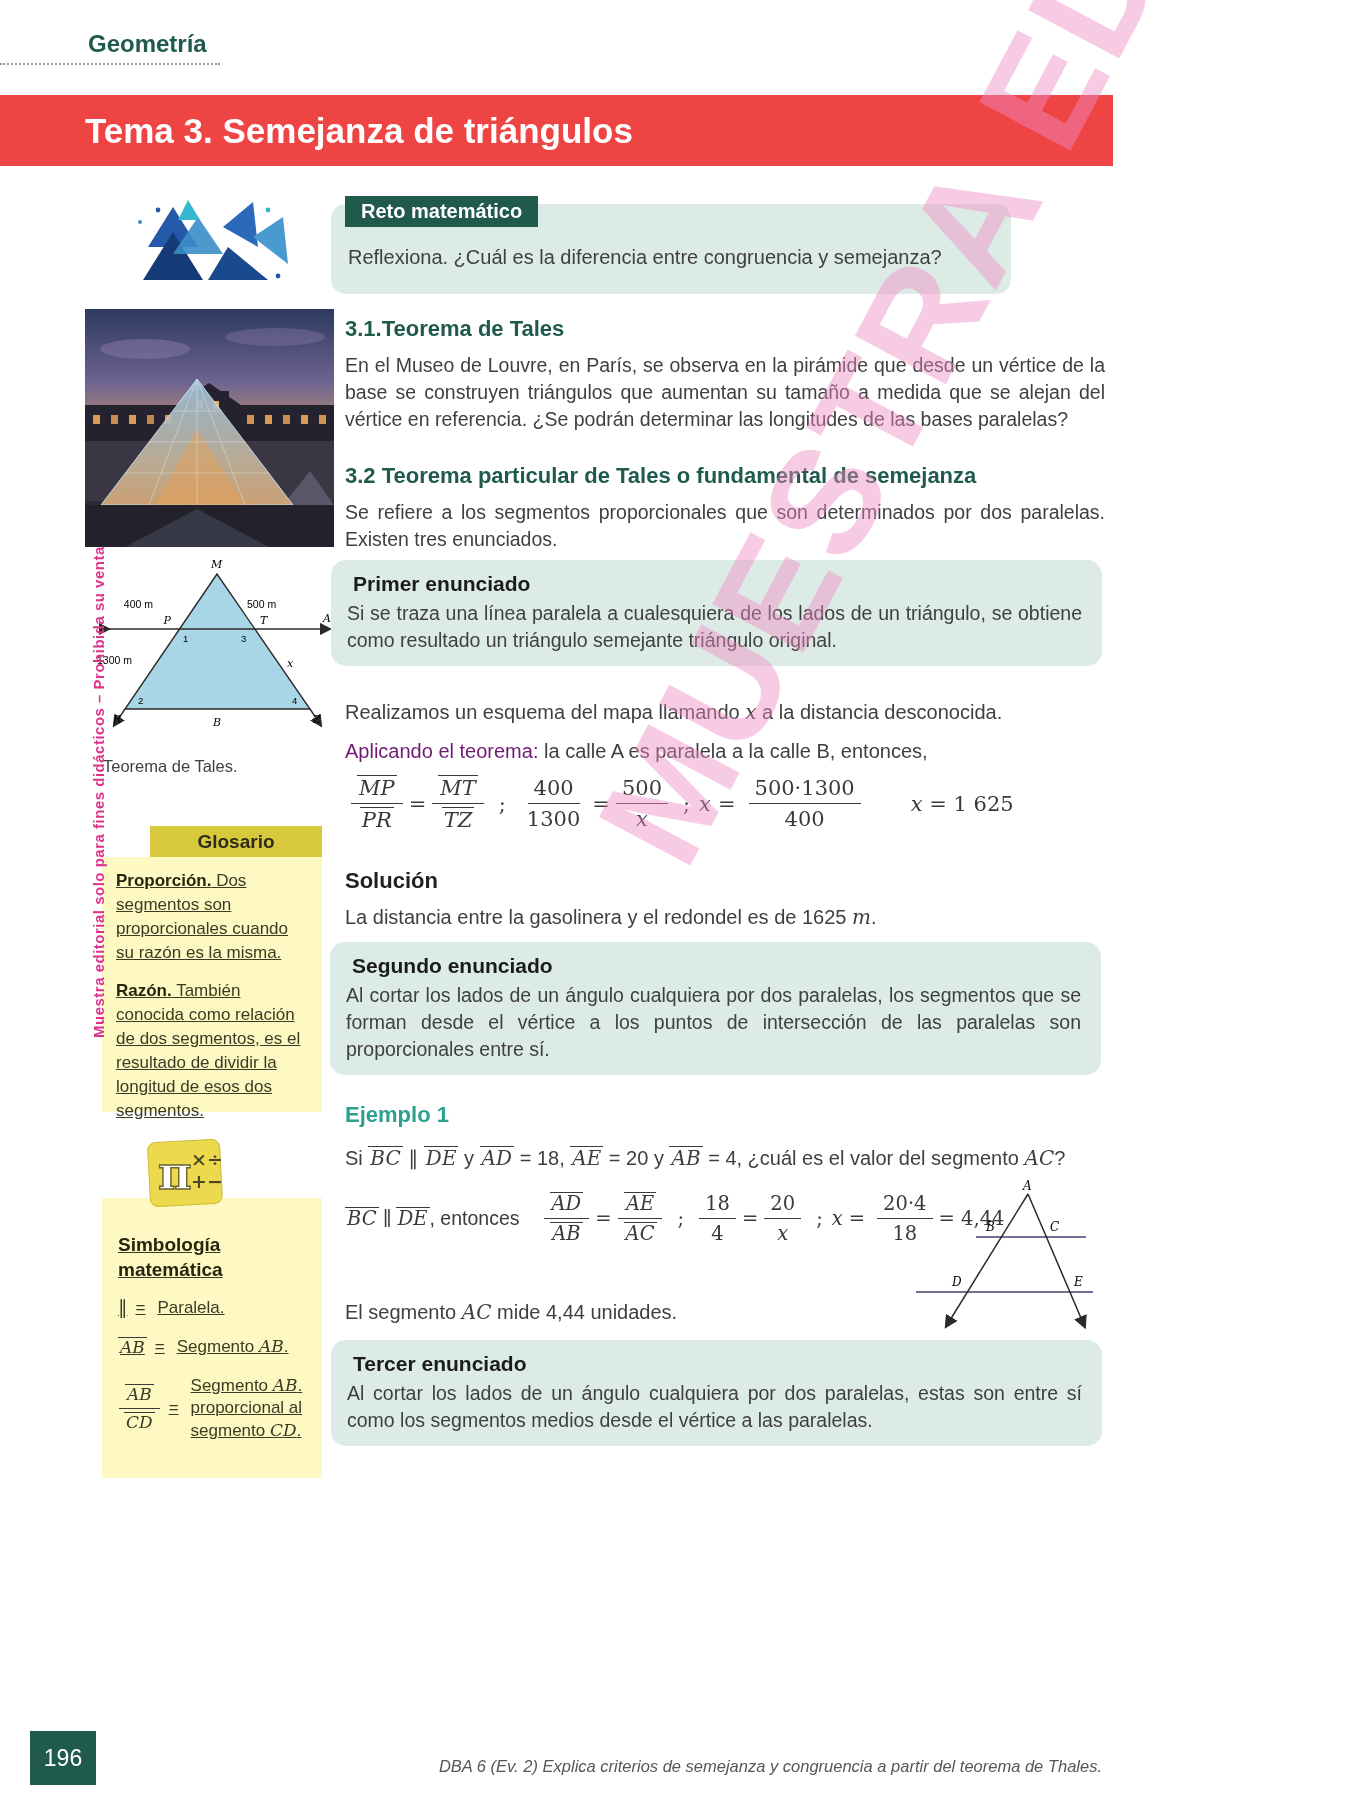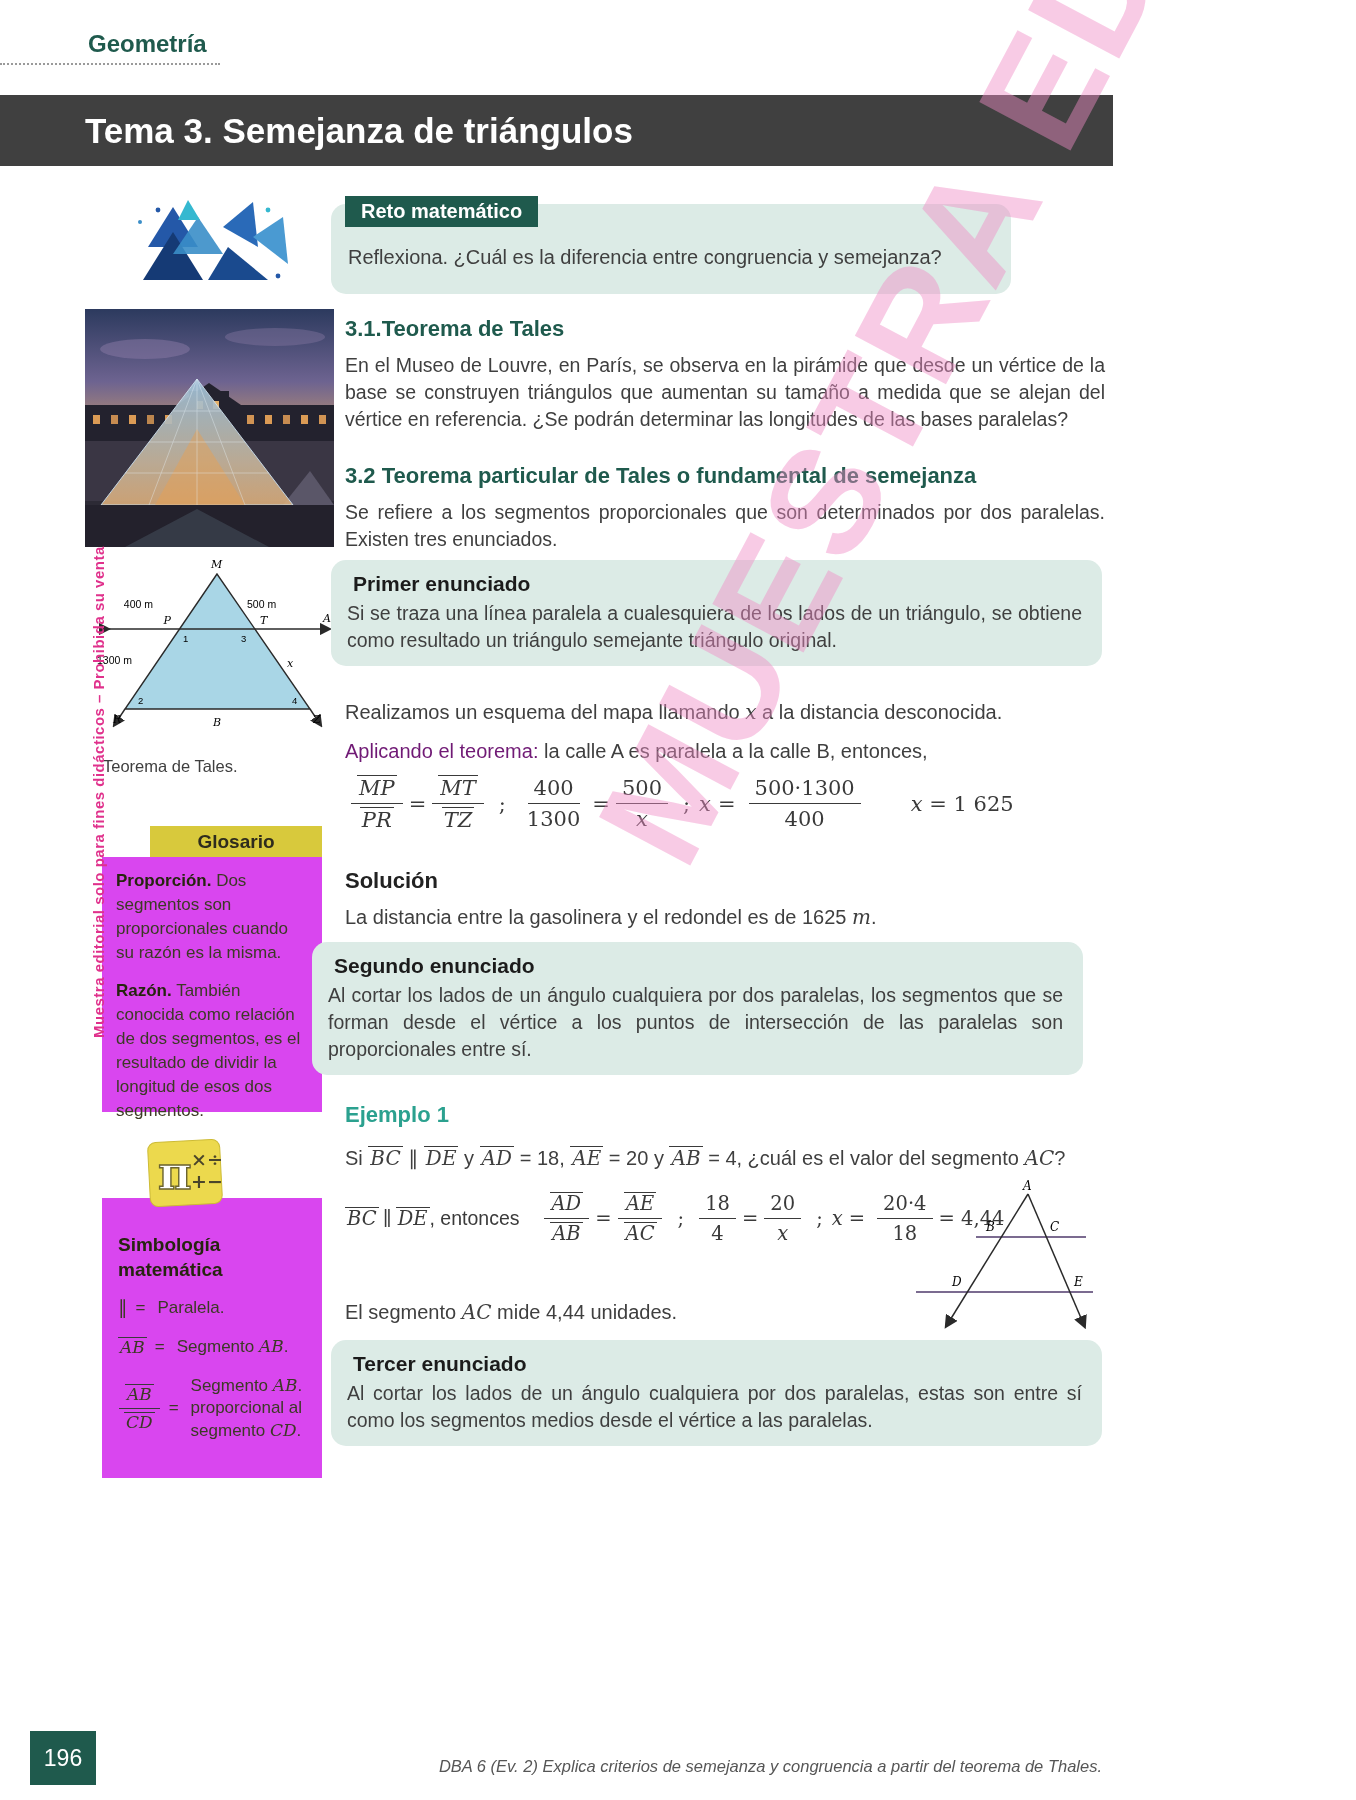--- a/index.html
+++ b/index.html
@@ -4,21 +4,21 @@
 <style>
   * { margin:0; padding:0; box-sizing:border-box; }
   html,body { background:#ffffff; }
   body { width:1356px; height:1800px; font-family:"Liberation Sans", sans-serif; color:#3f3f3f; }
   .page { position:relative; width:1356px; height:1800px; background:#fff; overflow:hidden; }
   .abs { position:absolute; }
 
   .geo-label { font-size:24px; font-weight:bold; color:#1f5a4d; }
   .top-dotted { border-top:2px dotted #9a9a9a; }
 
-  .banner { background:#404040; display:flex; align-items:center; }
+  .banner { background:#ef4444; display:flex; align-items:center; }
   .banner-title { color:#fff; font-size:35px; font-weight:bold; padding-left:85px; }
 
   .badge { background:#1f5a4d; color:#fff; font-weight:bold; font-size:20px; padding:4px 16px; z-index:3; }
   .green-box { background:#dcebe6; border-radius:15px; }
   .box-title { font-weight:bold; font-size:21px; color:#1b1b1b; padding:12px 0 4px 22px; }
   .box-body { font-size:19.5px; line-height:27px; padding:0 20px 12px 16px; text-align:justify; color:#3f3f3f; }
 
   .h-green { font-size:22px; font-weight:bold; color:#1f5a4d; }
   .h-teal  { font-size:22px; font-weight:bold; color:#2ba18f; }
   .h-dark  { font-size:22px; font-weight:bold; color:#222; }
@@ -29,21 +29,21 @@
   .math-row { display:flex; align-items:center; font-size:21px; color:#3a3a3a; font-family:"DejaVu Serif", serif; white-space:nowrap; }
   .math-row.small { font-size:19.5px; }
   .frac { display:inline-flex; flex-direction:column; align-items:center; margin:0 6px; text-align:center; }
   .frac .num { border-bottom:1.7px solid #3a3a3a; padding:0 6px 3px; }
   .frac .den { padding:3px 6px 0; }
   .ital { font-style:italic; font-family:"DejaVu Serif", serif; }
   .seg { font-style:italic; font-family:"DejaVu Serif", serif; display:inline-block; border-top:1.6px solid #3a3a3a; padding:1px 2px 0; line-height:1.05; }
   .msep { margin:0 9px; }
   .result { margin-left:44px; }
 
-  .sticky-body { background:#d946ef; color:#3c3a25; }
+  .sticky-body { background:#fef9c3; color:#3c3a25;text-decoration:underline; }
   .sticky-tab { background:#d8c93c; color:#2e2c1d; font-weight:bold; font-size:19px; display:flex; align-items:center; justify-content:center; }
   .sticky-text { font-size:17px; line-height:24px; margin:0 0 14px 0; }
   .sticky-text b { color:#26250f; }
 
   .sym-row { display:flex; align-items:center; font-size:17px; margin-bottom:16px; }
   .sym-label { margin-left:12px; line-height:22px; }
 
   .caption { font-size:16.5px; color:#3f3f3f; }
 
   .side-note { writing-mode:vertical-rl; transform:rotate(180deg); color:#e0318c; font-size:15px; font-weight:bold; letter-spacing:.5px; z-index:5; }
@@ -253,21 +253,21 @@
     <span class="frac">
         <span class="num">500·1300</span>
         <span class="den">400</span>
       </span>
     <span class="result"><span class="ital">x</span>&nbsp;<span>= 1 625</span></span>
   </div>
 
   <div class="abs h-dark" style="left:345px; top:868px;">Solución</div>
   <div class="abs line20" style="left:345px; top:905px;"><span>La distancia entre la gasolinera y el redondel es de 1625 </span><span class="ital">m</span><span>.</span></div>
 
-  <div class="abs green-box" style="left:312px; top:942px; width:771px;">
+  <div class="abs green-box" style="left:330px; top:942px; width:771px;">
     <div class="box-title">Segundo enunciado</div>
     <div class="box-body">Al cortar los lados de un ángulo cualquiera por dos paralelas, los segmentos que se forman desde el vértice a los puntos de intersección de las paralelas son proporcionales entre sí.</div>
   </div>
 
   <div class="abs h-teal" style="left:345px; top:1102px;">Ejemplo 1</div>
 
   <div class="abs line20" style="left:345px; top:1146px;">
     <span>Si </span><span class="seg">BC</span><span> ∥ </span><span class="seg">DE</span><span> y </span><span class="seg">AD</span><span> = 18, </span><span class="seg">AE</span><span> = 20 y </span><span class="seg">AB</span><span> = 4, ¿cuál es el valor del segmento </span><span class="ital">AC</span><span>?</span>
   </div>
 

